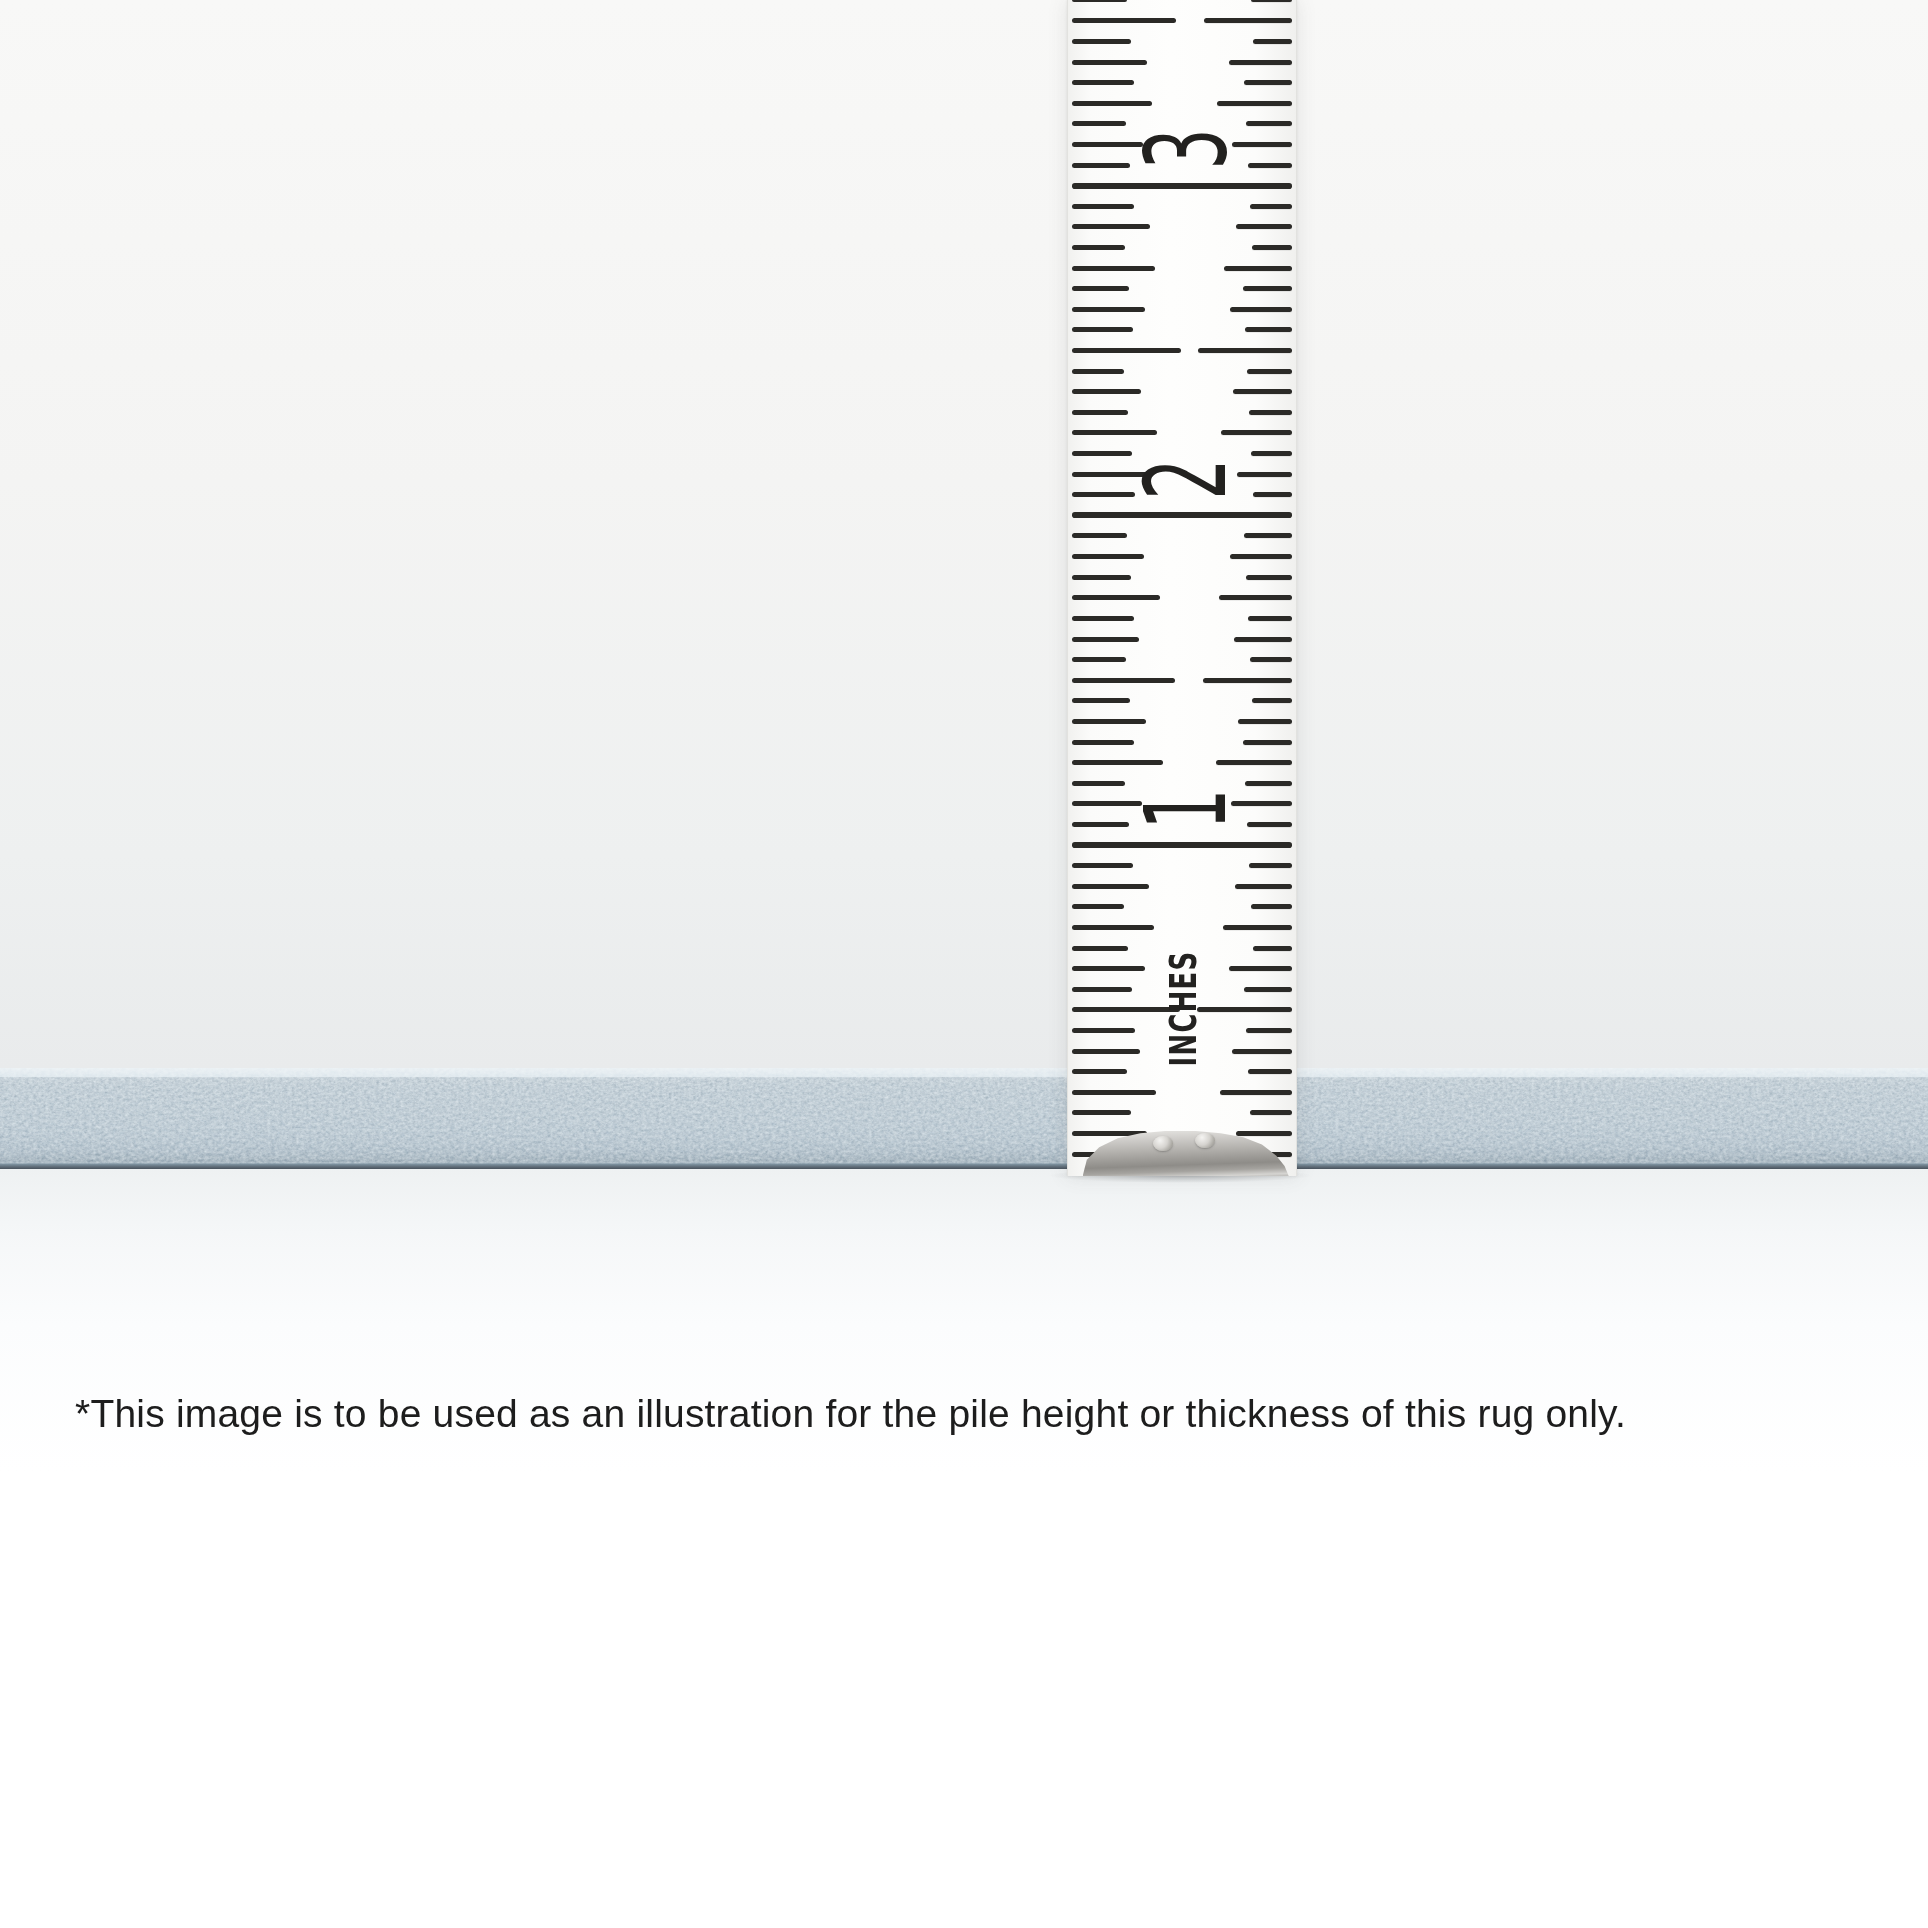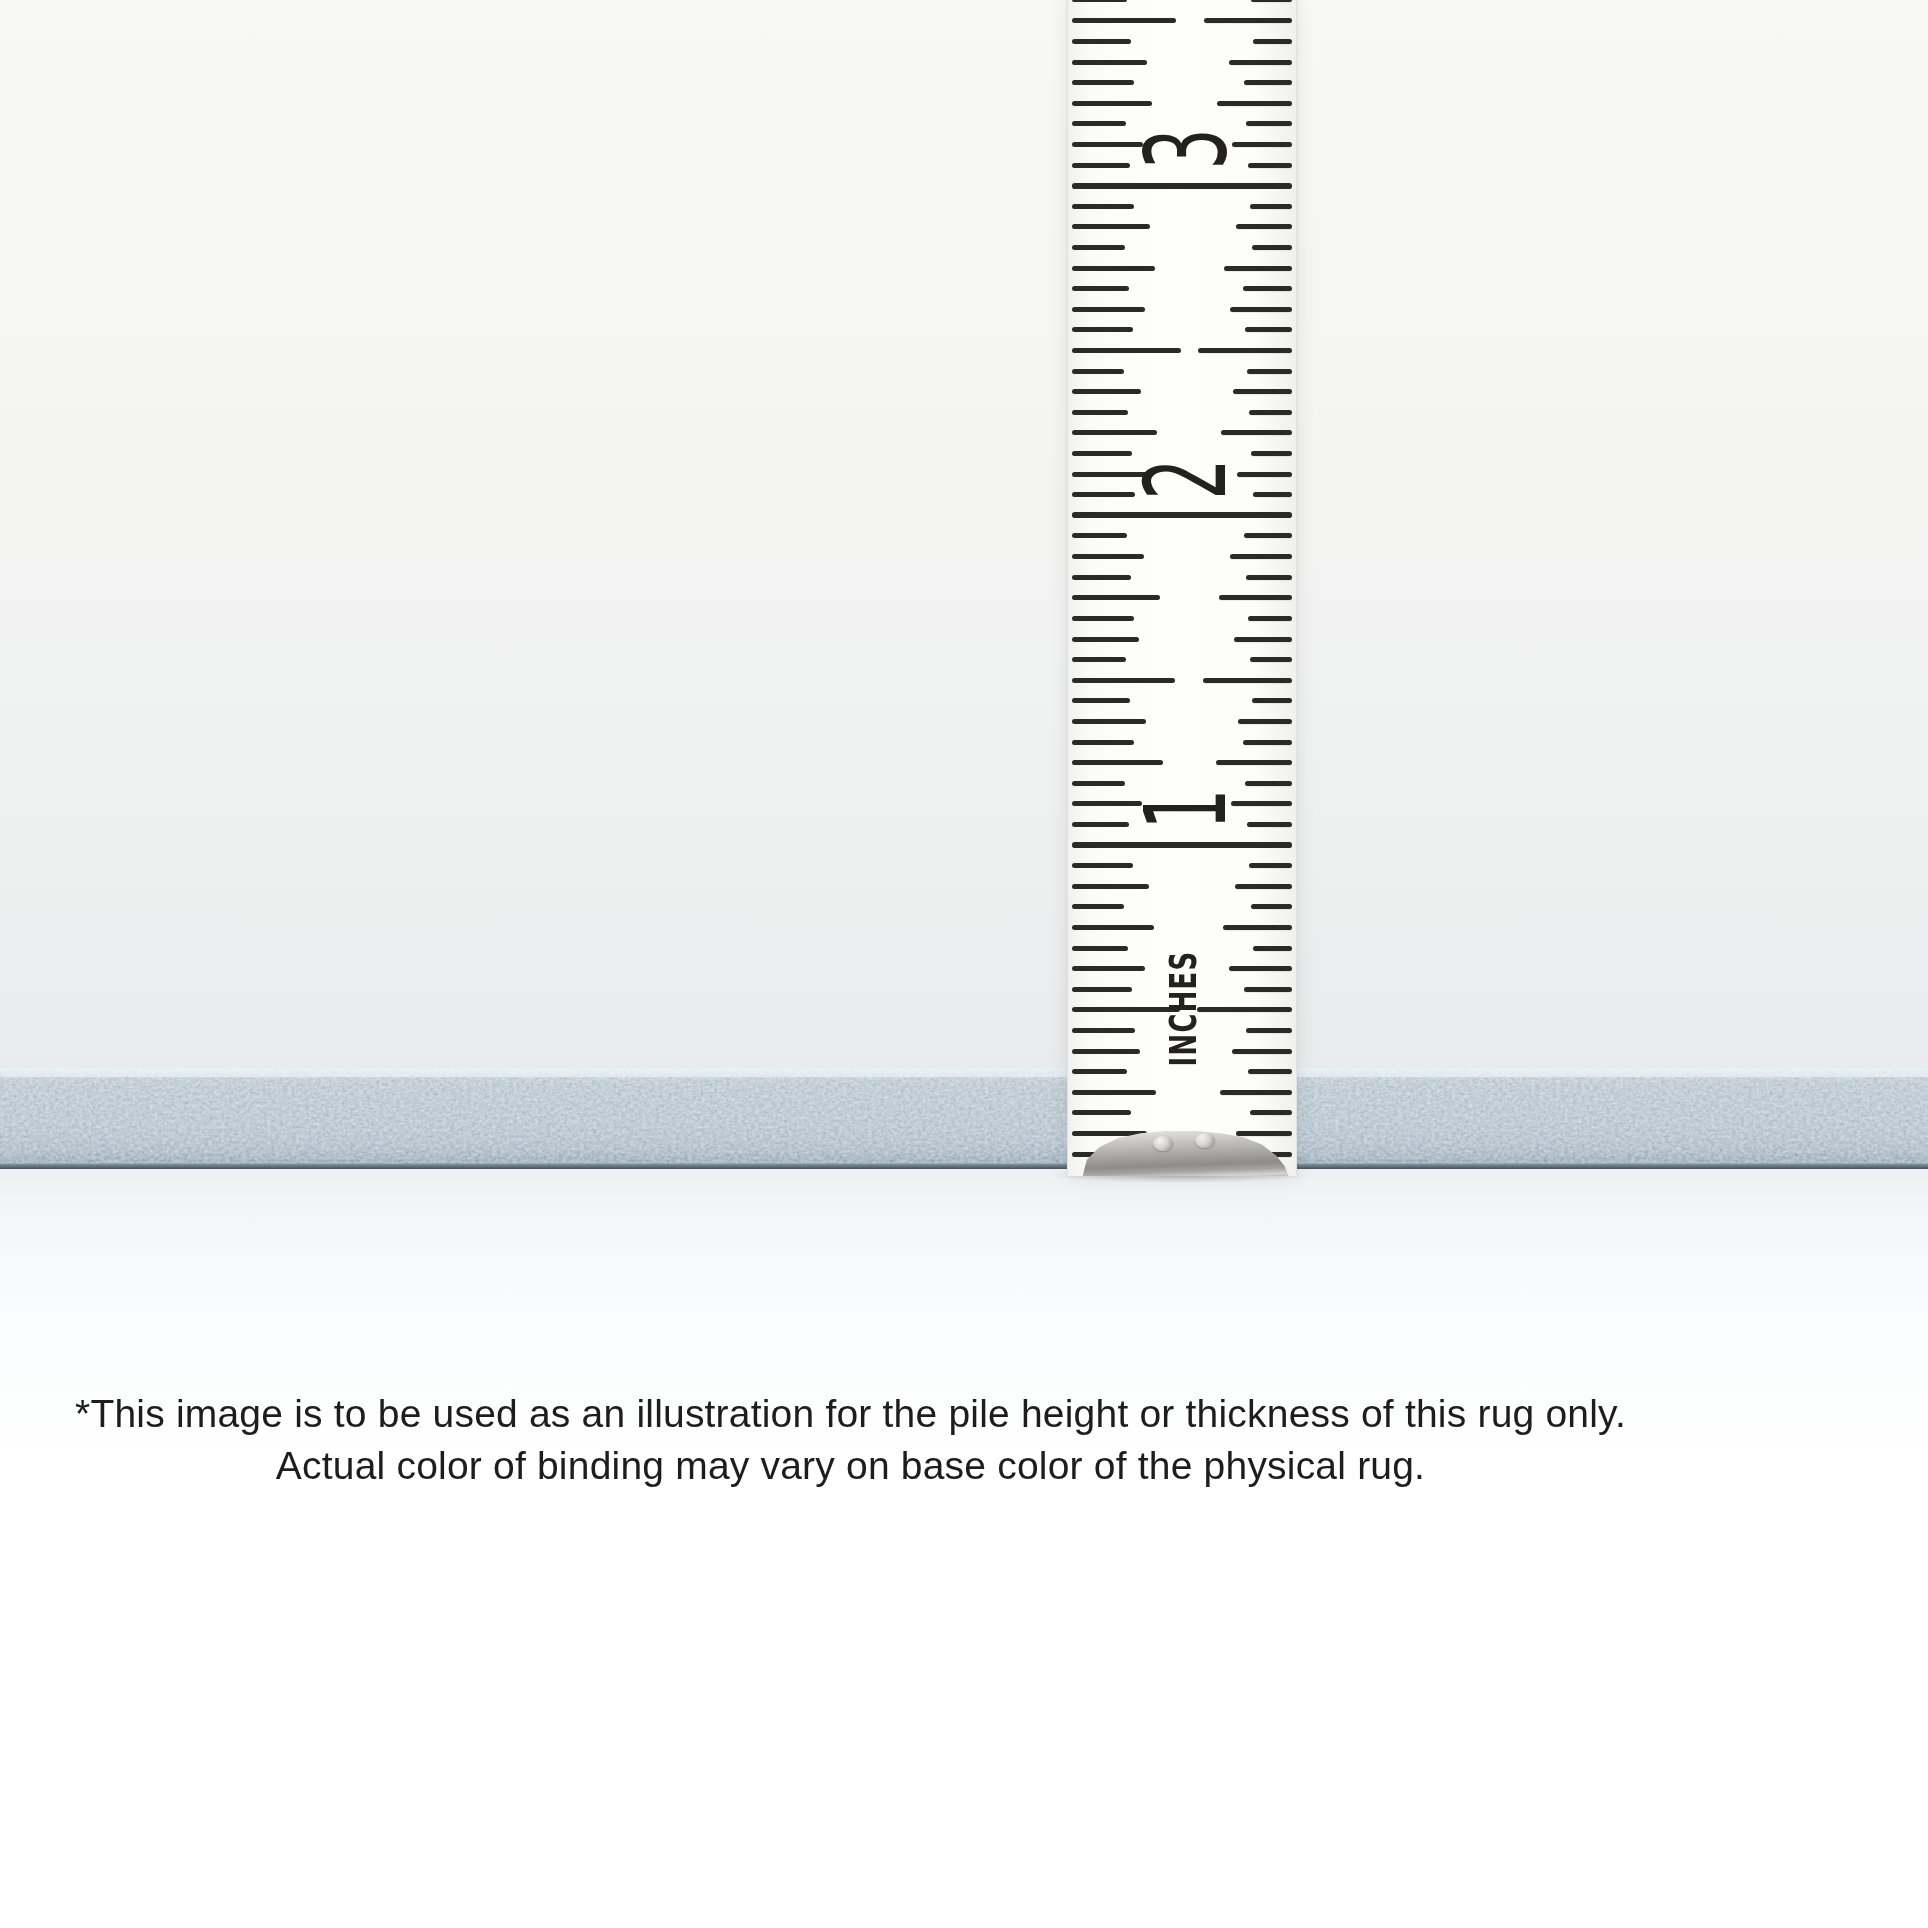--- a/index.html
+++ b/index.html
@@ -218,17 +218,16 @@
       <span>INCHES</span>
     </div>
     <div class="clip">
       <span class="rivet r1"></span>
       <span class="rivet r2"></span>
     </div>
   </div>
 
   <div class="disclaimer">
     <p>*This image is to be used as an illustration for the pile height or thickness of this rug only.</p>
-    <p>Actual color of binding may vary on base color of the physical rug.</p>
   </div>
 
 </div>
 
 
 </body></html>

